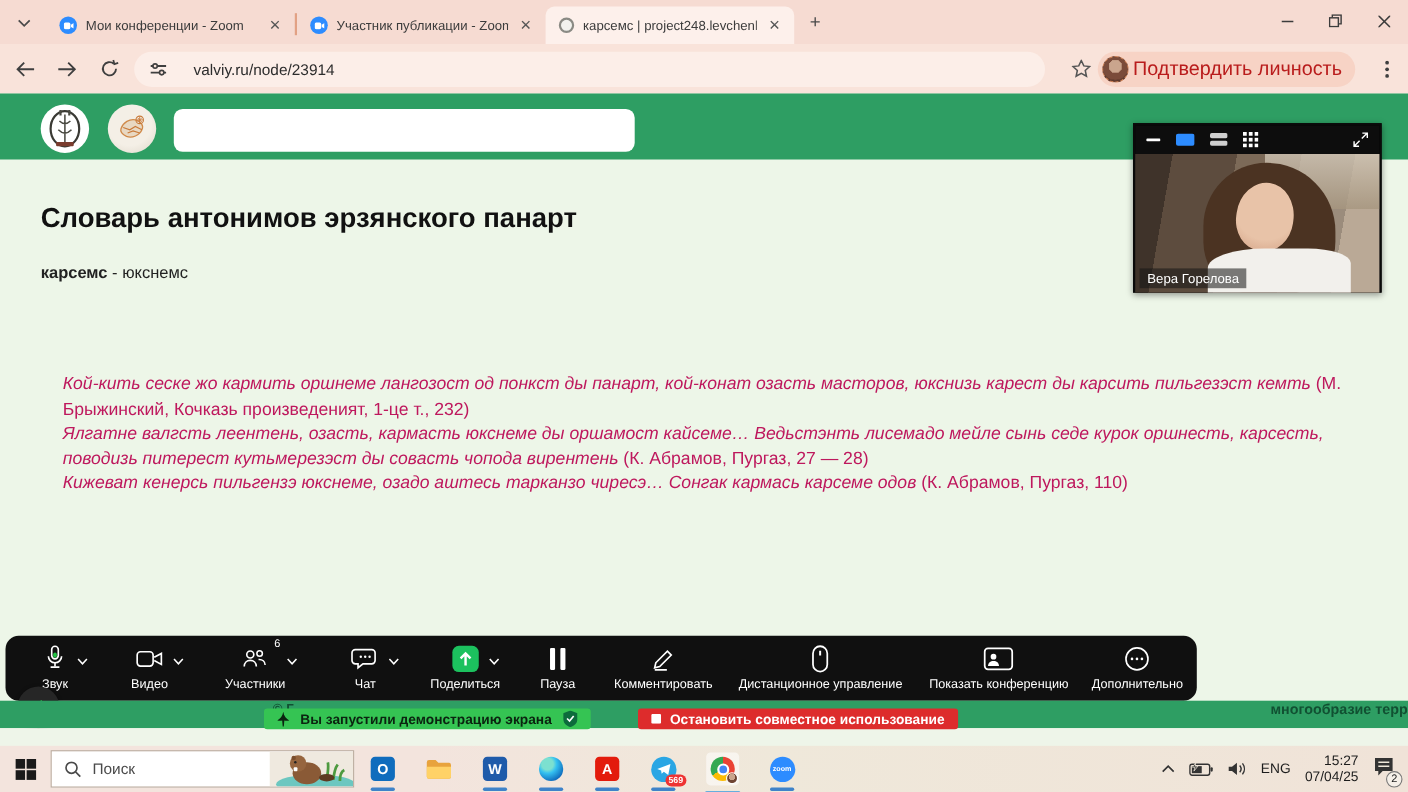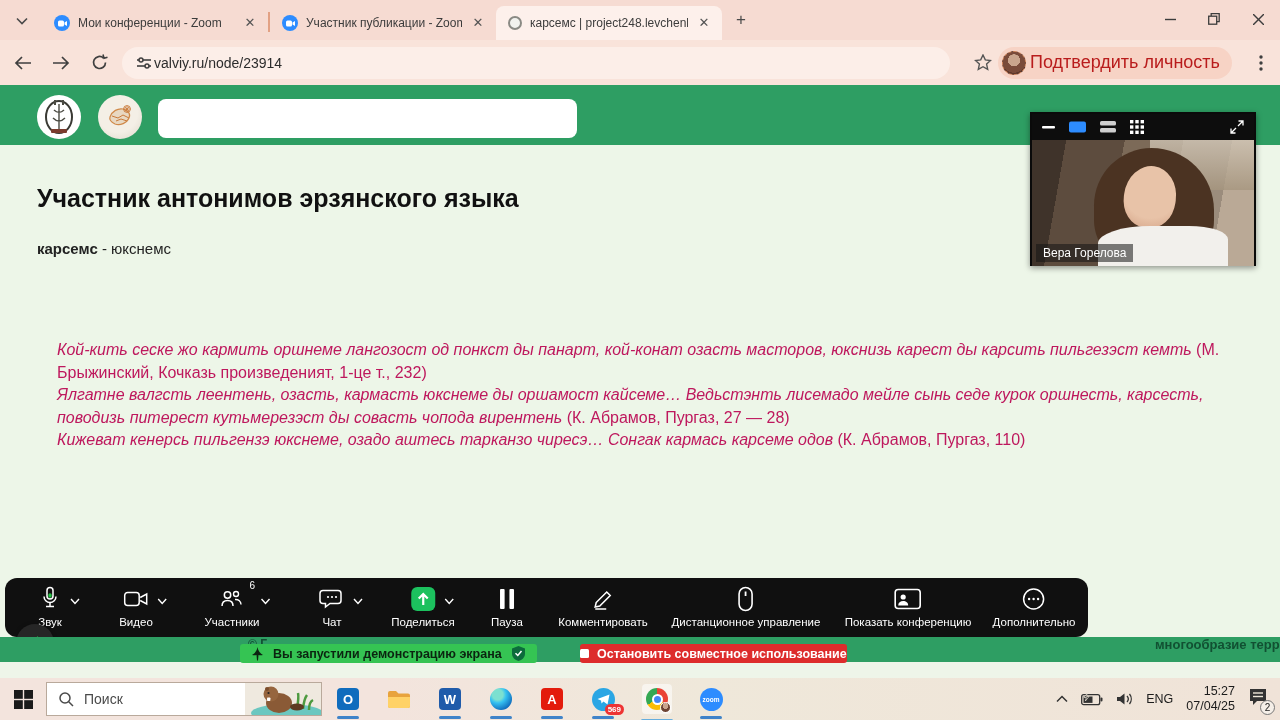--- a/index.html
+++ b/index.html
@@ -16,21 +16,21 @@
   .tab .close { color:#555; font-size:13px; width:16px; height:16px; line-height:16px; text-align:center; border-radius:50%; }
   .tab-divider { width:2px; height:20px; background:#e2a184; margin-bottom:8px; }
   .zoom-favicon { width:16px; height:16px; border-radius:50%; background:#2d8cff; flex:0 0 auto; display:flex; align-items:center; justify-content:center; }
   .site-favicon { width:14px; height:14px; border-radius:50%; border:2px solid #8a8a84; background:#f2f2ee; flex:0 0 auto; }
   .newtab-btn { width:26px; height:26px; margin:0 0 7px 6px; color:#4a4a4a; font-size:17px; text-align:center; line-height:26px; }
   #win-controls { position:absolute; right:0; top:0; height:38px; display:flex; align-items:center; }
   #win-controls .wbtn { width:44px; height:38px; display:flex; align-items:center; justify-content:center; }
 
   #navbar { left:0; top:40px; width:1280px; height:45px; background:#f9e3da; display:flex; align-items:center; }
   .nav-ic { width:30px; height:30px; display:flex; align-items:center; justify-content:center; margin-left:8px; color:#3f3f3f; }
-  #omnibox { flex:1; height:32px; margin:0 10px 0 8px; background:#fceee8; border-radius:16px; display:flex; align-items:center; padding:0 14px; gap:2px; }
+  #omnibox { flex:1; height:32px; margin:0 10px 0 8px; background:#fceee8; border-radius:16px; display:flex; align-items:center; padding:0 14px; gap:24px; }
   #omnibox .url { font-size:14px; color:#2c2c2c; }
   #verify-pill { display:flex; align-items:center; gap:4px; background:#f7d3c5; border-radius:16px; height:32px; padding:0 12px 0 4px; margin-right:6px; font-size:18px; color:#b91c1c; }
   #verify-pill .avatar { width:24px; height:24px; border-radius:50%; background:radial-gradient(circle at 50% 38%, #caa58d 0 34%, #7a4b3a 35% 70%, #5e382c 71%); border:1.5px dashed #c77d54; }
 
   
   #site-header { left:0; top:85px; width:1280px; height:60px; background:#2e9e63; }
   .logo { border-radius:50%; top:95px; }
   #logo1 { left:37px; width:44px; height:44px; background:#fff; display:flex; align-items:center; justify-content:center; }
   #logo2 { left:98px; width:44px; height:44px; background:radial-gradient(circle at 45% 40%, #f4efe6 0 55%, #ddd6c8 100%); display:flex; align-items:center; justify-content:center; }
   #site-search { left:158px; top:99px; width:419px; height:39px; background:#fff; border:none; border-radius:8px; }
@@ -65,21 +65,21 @@
   .zchev { position:absolute; top:14px; }
   .zbadge { position:absolute; top:-4px; right:-10px; font-size:10px; color:#fff; }
   #pencil-fab { left:16px; top:624px; width:38px; height:38px; border-radius:50%; background:#262626; display:flex; align-items:center; justify-content:center; box-shadow:0 1px 4px rgba(0,0,0,.4); }
 
   
   #footer-band { left:0; top:637px; width:1280px; height:25px; background:#2e9e63; overflow:hidden; }
   #footer-frag-left { left:248px; top:0px; font-size:12px; font-weight:bold; color:#115032; }
   #footer-frag-right { left:1155px; top:0px; font-size:13px; font-weight:bold; color:#115032; white-space:nowrap; }
   #light-band { left:0; top:662px; width:1280px; height:16px; background:#eef5e9; }
   #share-status { left:240px; top:644px; height:19px; background:#35c453; border-radius:3px; display:flex; align-items:center; gap:10px; padding:0 12px; color:#0b2410; font-size:12.5px; font-weight:bold; }
-  #share-stop { left:580px; top:644px; height:19px; background:#dd2c2c; border-radius:3px; display:flex; align-items:center; gap:8px; padding:0 0; color:#fff; font-size:12.5px; font-weight:bold; }
+  #share-stop { left:580px; top:644px; height:19px; background:#dd2c2c; border-radius:3px; display:flex; align-items:center; gap:8px; padding:0 12px; color:#fff; font-size:12.5px; font-weight:bold; }
 
   
   #taskbar { left:0; top:678px; width:1280px; height:42px; background:linear-gradient(90deg,#f3e4dd 0 30%,#efe8da 55%,#f0e3d8 100%); display:flex; align-items:center; }
   #win-start { width:46px; display:flex; justify-content:center; }
   #task-search { width:276px; height:34px; background:#fff; border:1px solid #b9a99b; display:flex; align-items:center; padding-left:12px; gap:10px; font-size:14px; color:#4a4a4a; position:relative; overflow:hidden; }
   #beaver-art { position:absolute; right:0; top:0; width:76px; height:32px; }
   .task-icons { display:flex; align-items:center; margin-left:14px; gap:27px; }
   .ticon { width:24px; height:24px; position:relative; display:flex; align-items:center; justify-content:center; }
   .underline { position:absolute; bottom:-8px; left:50%; transform:translateX(-50%); width:22px; height:3px; background:#3f83c9; border-radius:2px; }
   .underline.active { width:32px; background:#66aede; }
@@ -217,21 +217,21 @@
   <div id="logo2" class="abs logo">
     <svg width="34" height="34" viewBox="0 0 34 34">
         <path d="M7 17 c2-6 8-9 13-8 5 1 8 5 6 9 -2 5 -9 8 -14 6 C8 22 6 20 7 17 z" fill="#e8d8c2" stroke="#d08a4a" stroke-width="1.2"></path>
         <path d="M9 16 l6 2 5-3 6 3 M13 21 l5-2 6 2" fill="none" stroke="#c97a3a" stroke-width="1"></path>
         <circle cx="24" cy="9" r="3.4" fill="none" stroke="#c97a3a" stroke-width="1"></circle>
         <path d="M24 6 v6 M21 9 h6 M22 7 l4 4 M26 7 l-4 4" stroke="#c97a3a" stroke-width=".8"></path>
       </svg>
   </div>
   <input id="site-search" class="abs" type="text" style="">
 
-  <h1 id="article-title" class="abs">Участник антонимов эрзянского языка</h1>
+  <h1 id="article-title" class="abs">Словарь антонимов эрзянского панарт</h1>
   <div id="headword-line" class="abs">
     <b>карсемс</b><span> - </span><span>юкснемс</span>
   </div>
   <div id="citations" class="abs">
     <p><span class="cit-text">Кой-кить сеске жо кармить оршнеме лангозост од понкст ды панарт, кой-конат озасть масторов, юкснизь карест ды карсить пильгезэст кемть</span><span class="cit-src"> (М. Брыжинский, Кочказь произведеният, 1-це т., 232)</span></p>
     <p><span class="cit-text">Ялгатне валгсть леентень, озасть, кармасть юкснеме ды оршамост кайсеме… Ведьстэнть лисемадо мейле сынь седе курок оршнесть, карсесть, поводизь питерест кутьмерезэст ды совасть чопода вирентень</span><span class="cit-src"> (К. Абрамов, Пургаз, 27 — 28)</span></p>
     <p><span class="cit-text">Кижеват кенерсь пильгензэ юкснеме, озадо аштесь тарканзо чиресэ… Сонгак кармась карсеме одов</span><span class="cit-src"> (К. Абрамов, Пургаз, 110)</span></p>
   </div>
 
   <div id="video-overlay" class="abs">

